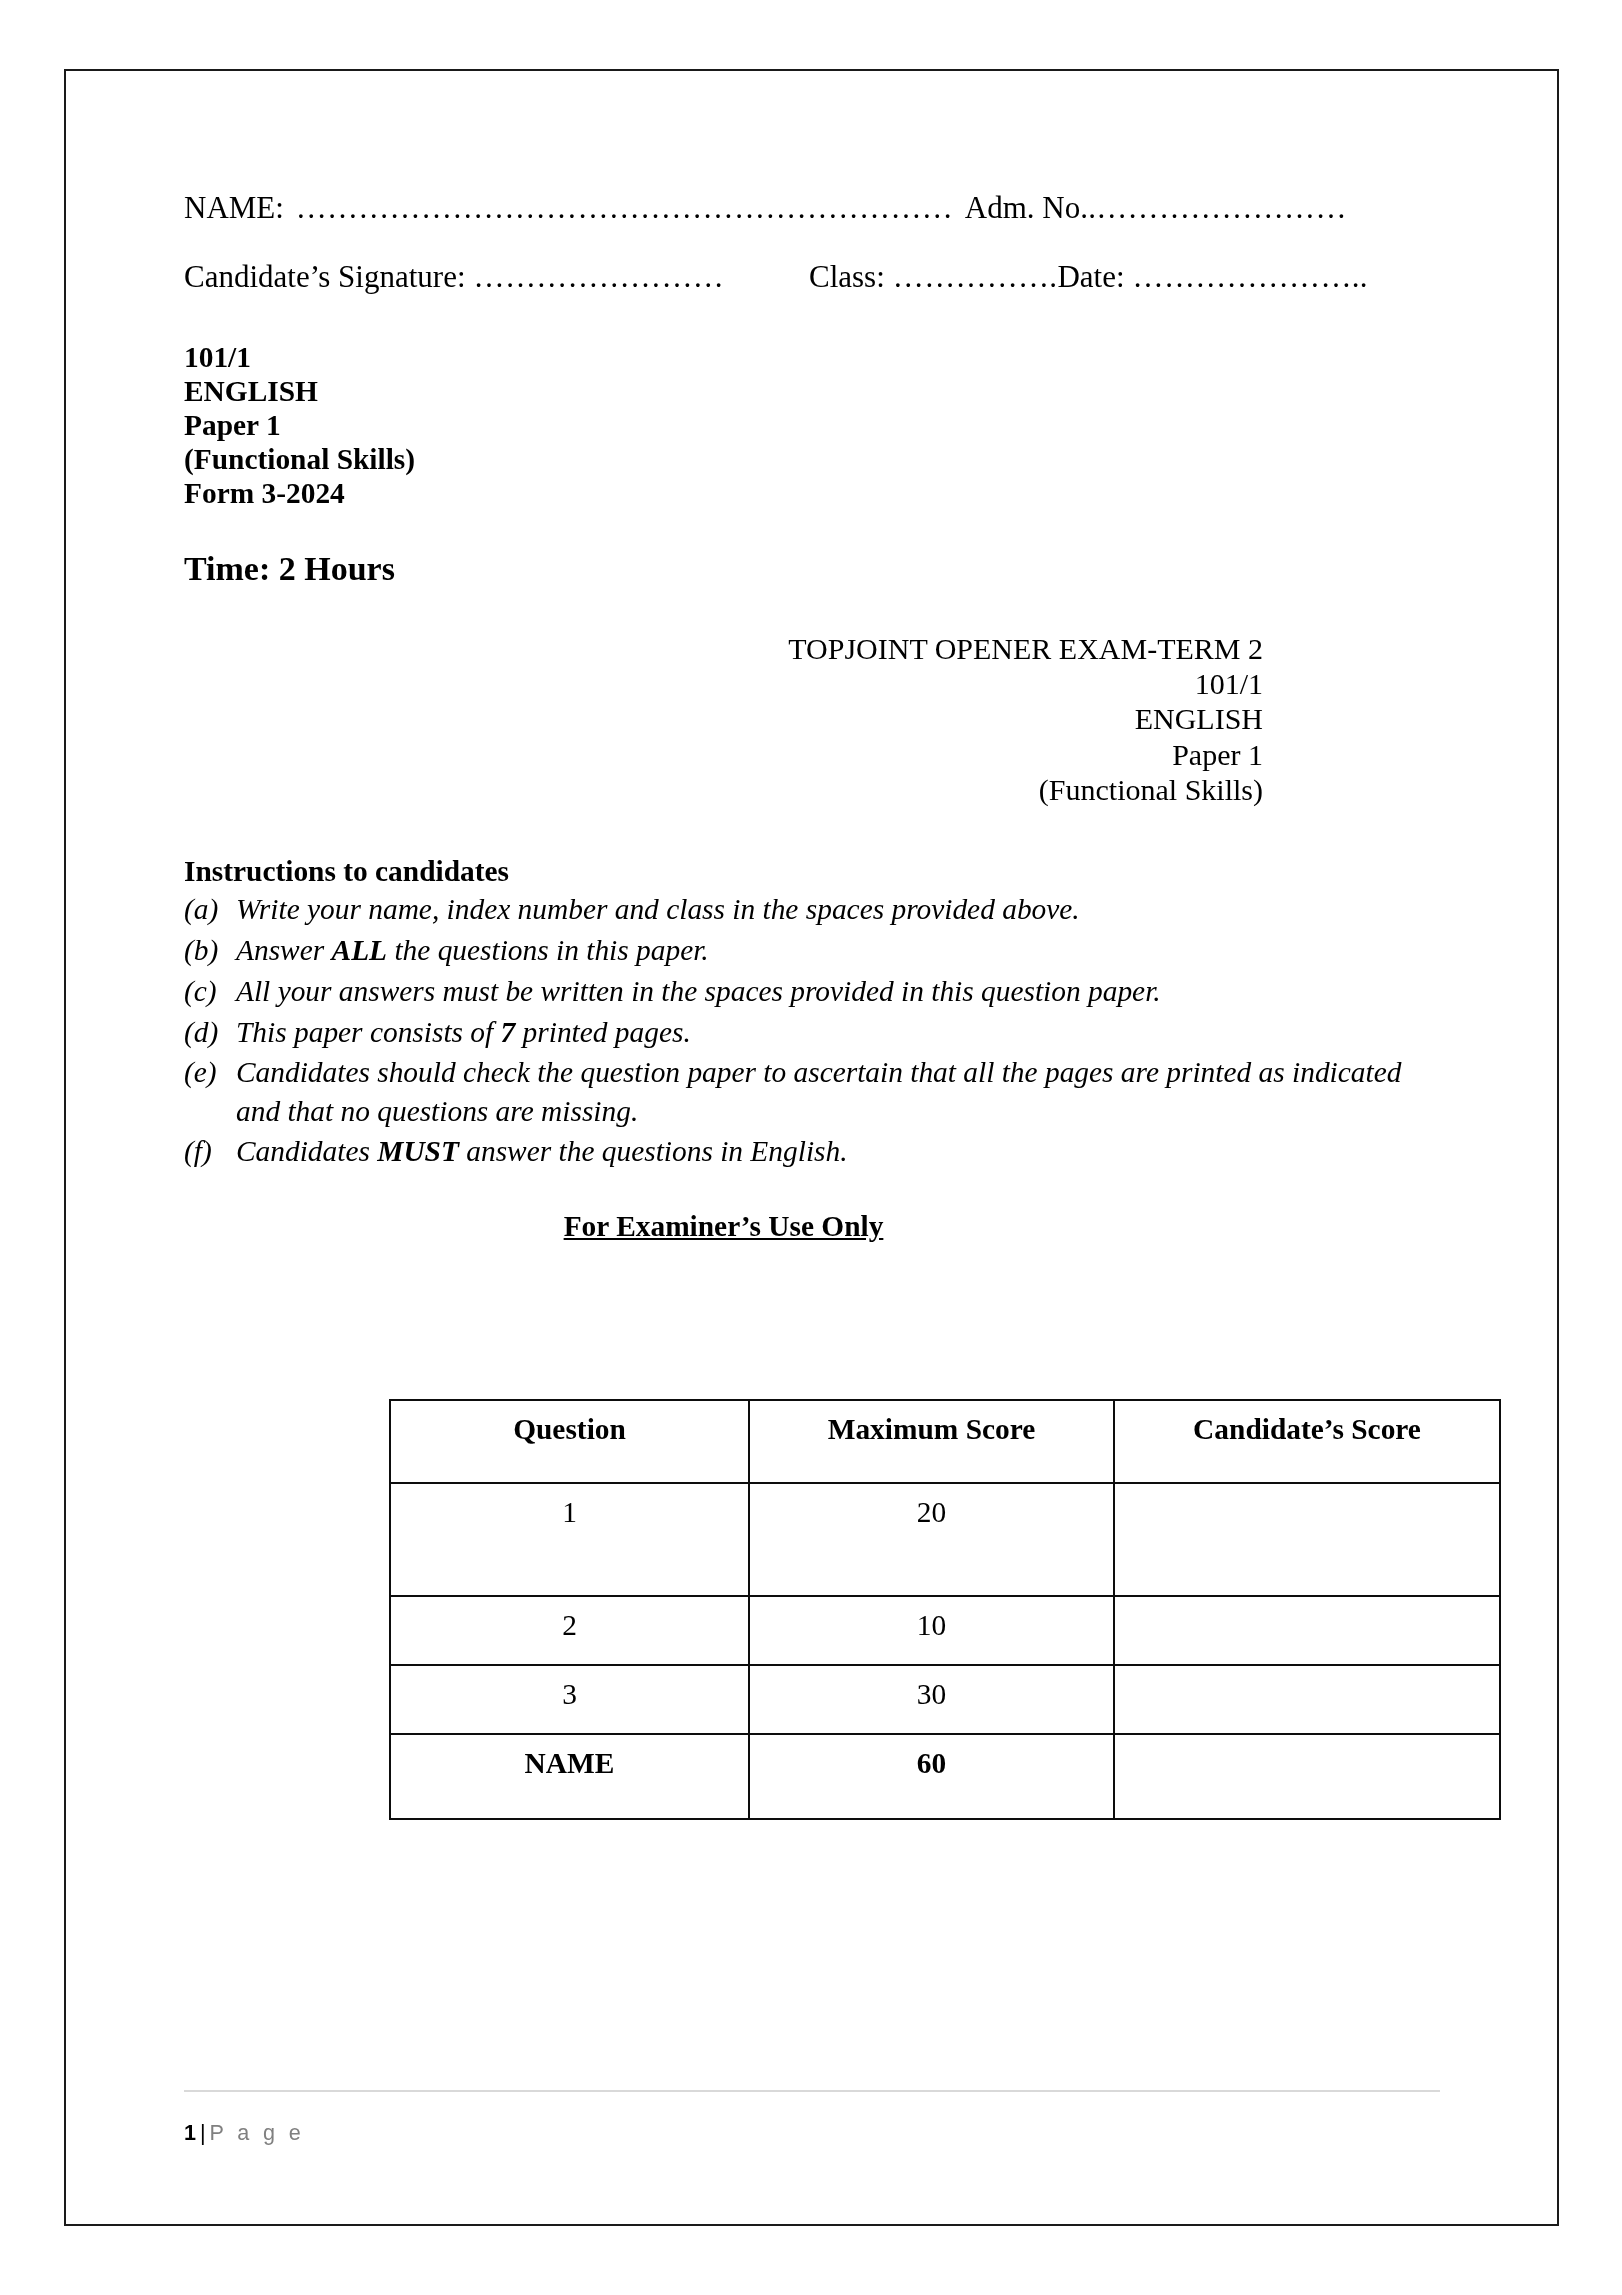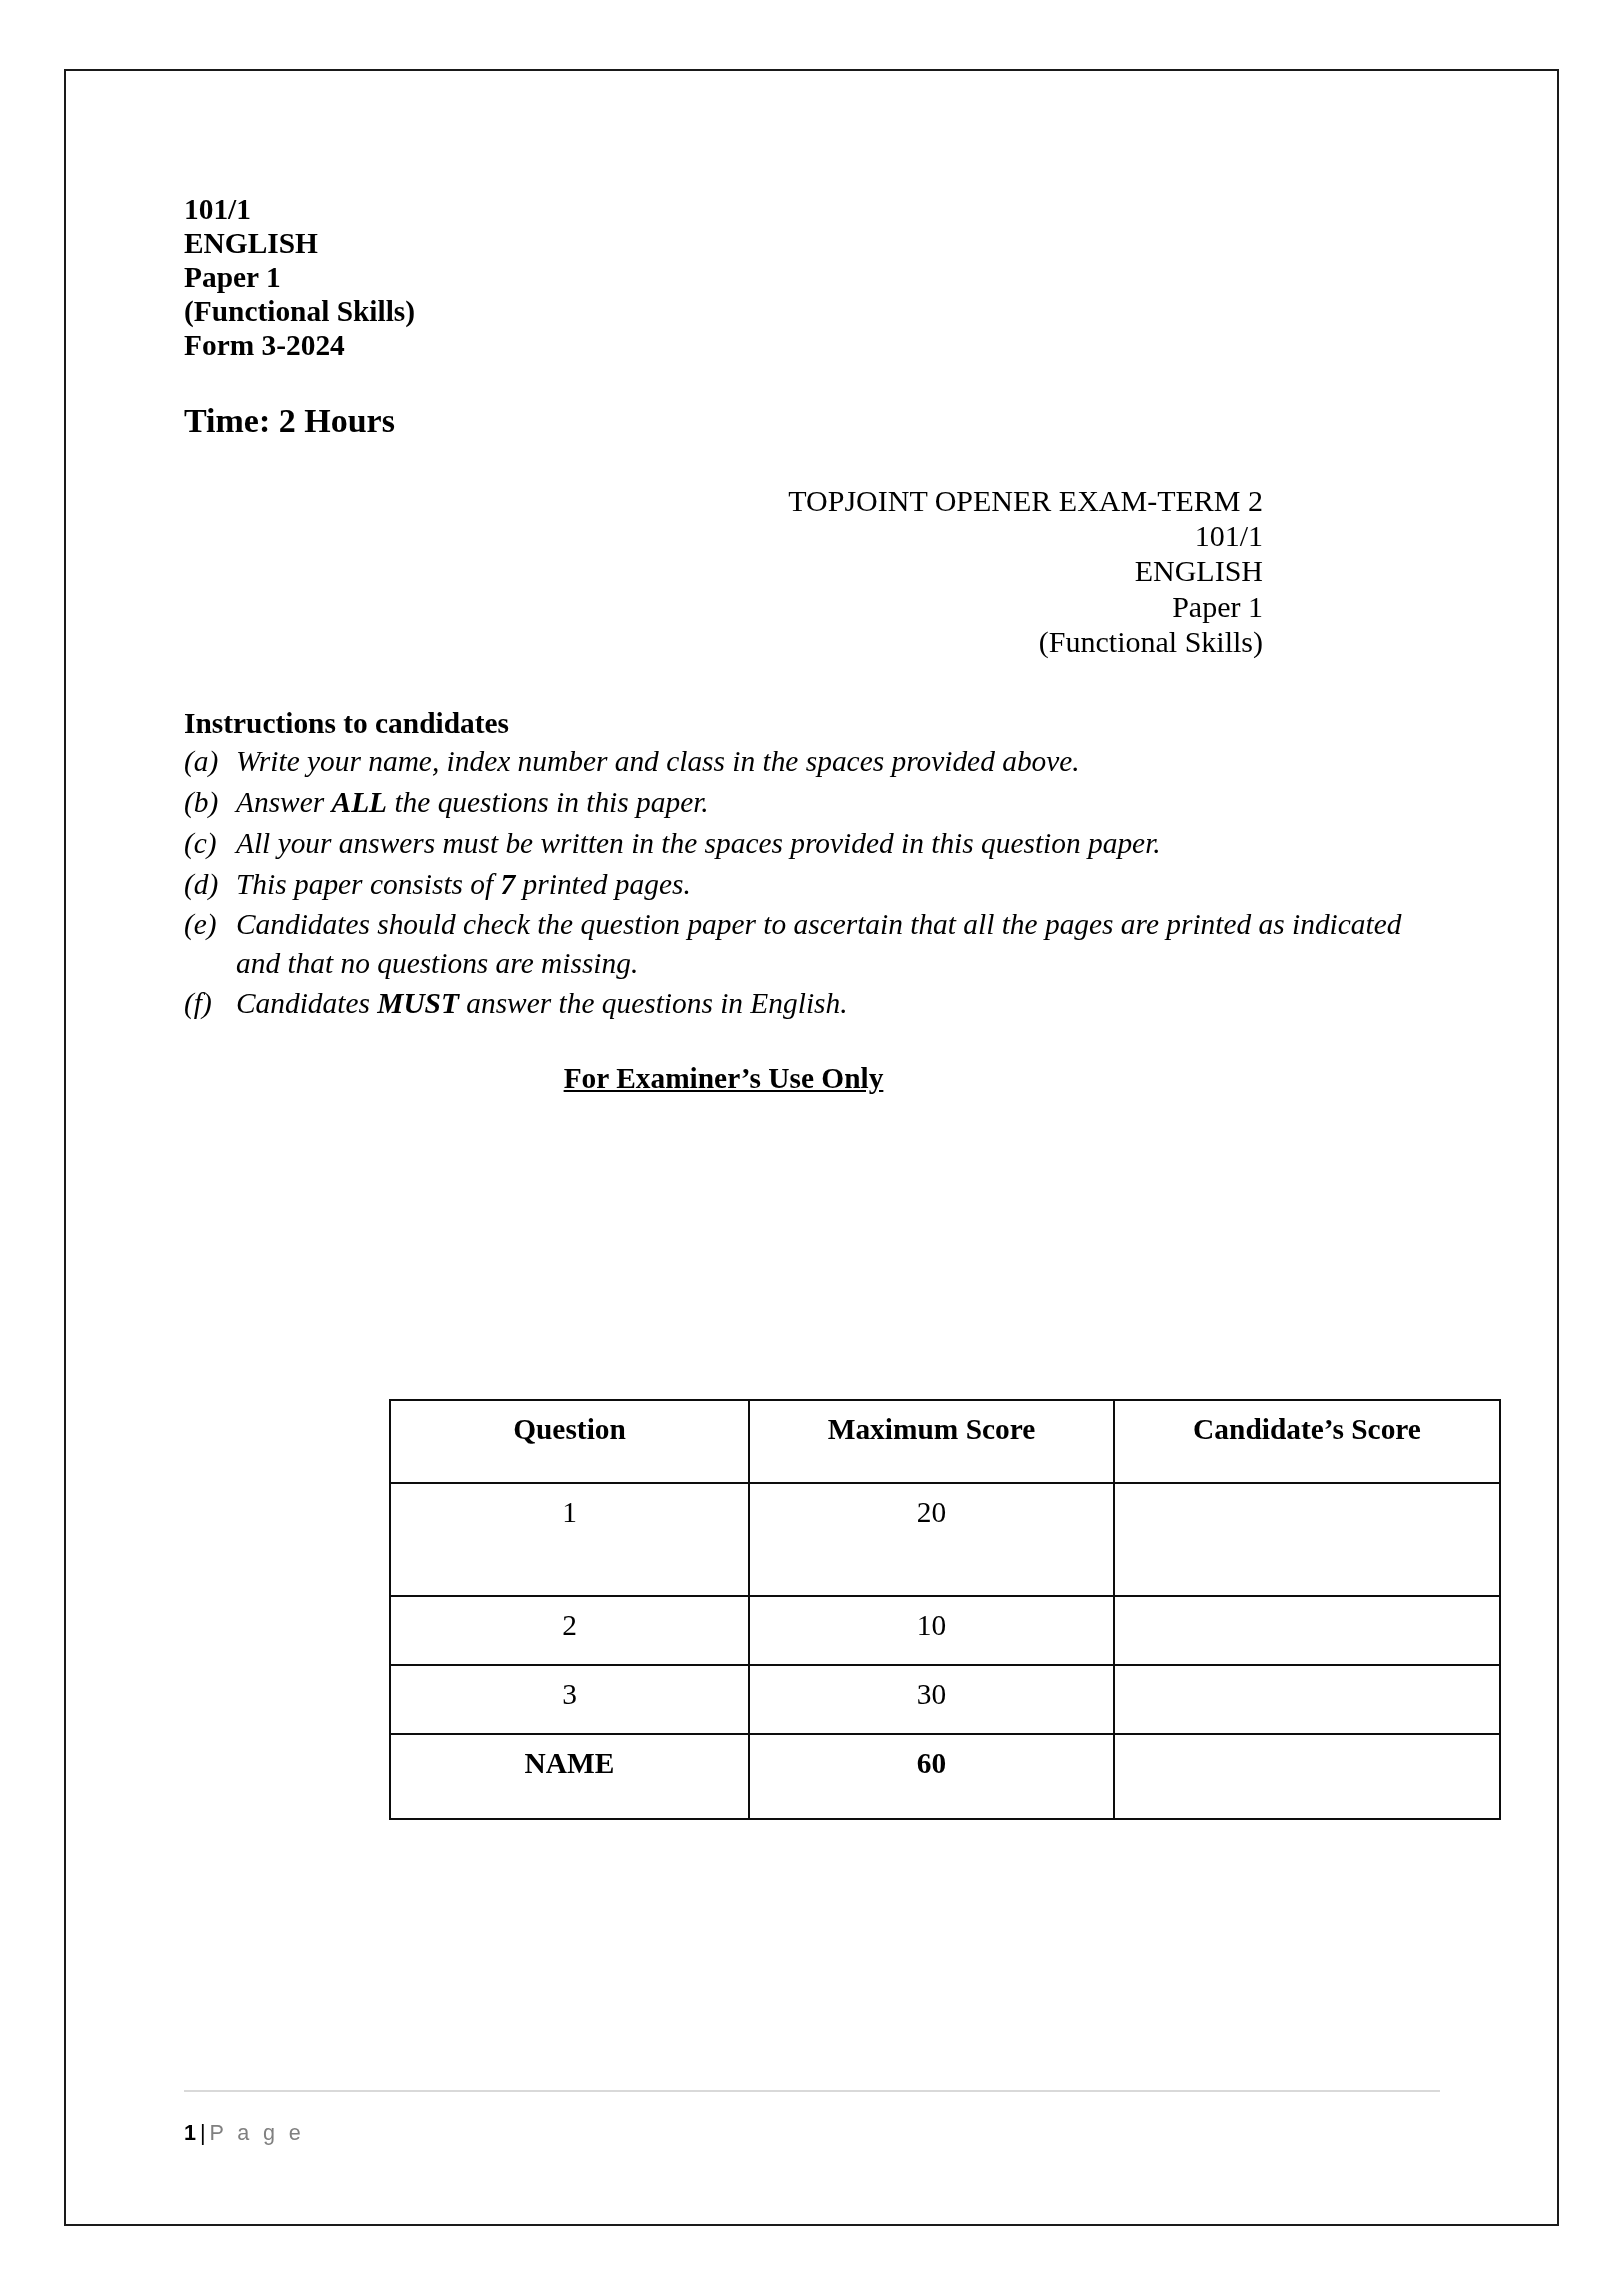--- a/index.html
+++ b/index.html
@@ -186,21 +186,23 @@
     letter-spacing: 3.9px;
   }
 </style>
 </head>
 <body>
 
 <div class="page">
 
   <div class="inner">
 
-
+    <p class="id-line first"><span>NAME:</span><span class="gap-sm"></span><span class="dots">………………………………………………………</span><span class="gap-sm"></span><span>Adm. No</span><span class="dots">..……………………</span></p>
+
+    <p class="id-line second"><span>Candidate’s Signature:</span><span class="dots"> ……………………</span><span class="gap-sm" style="width:85px"></span><span>Class:</span><span class="dots"> …………….</span><span>Date:</span><span class="dots"> …………………..</span></p>
 
     <div class="hdr-block">
       <div>101/1</div>
       <div>ENGLISH</div>
       <div>Paper 1</div>
       <div>(Functional Skills)</div>
       <div>Form 3-2024</div>
     </div>
 
     <p class="time-line">Time: 2 Hours</p>

